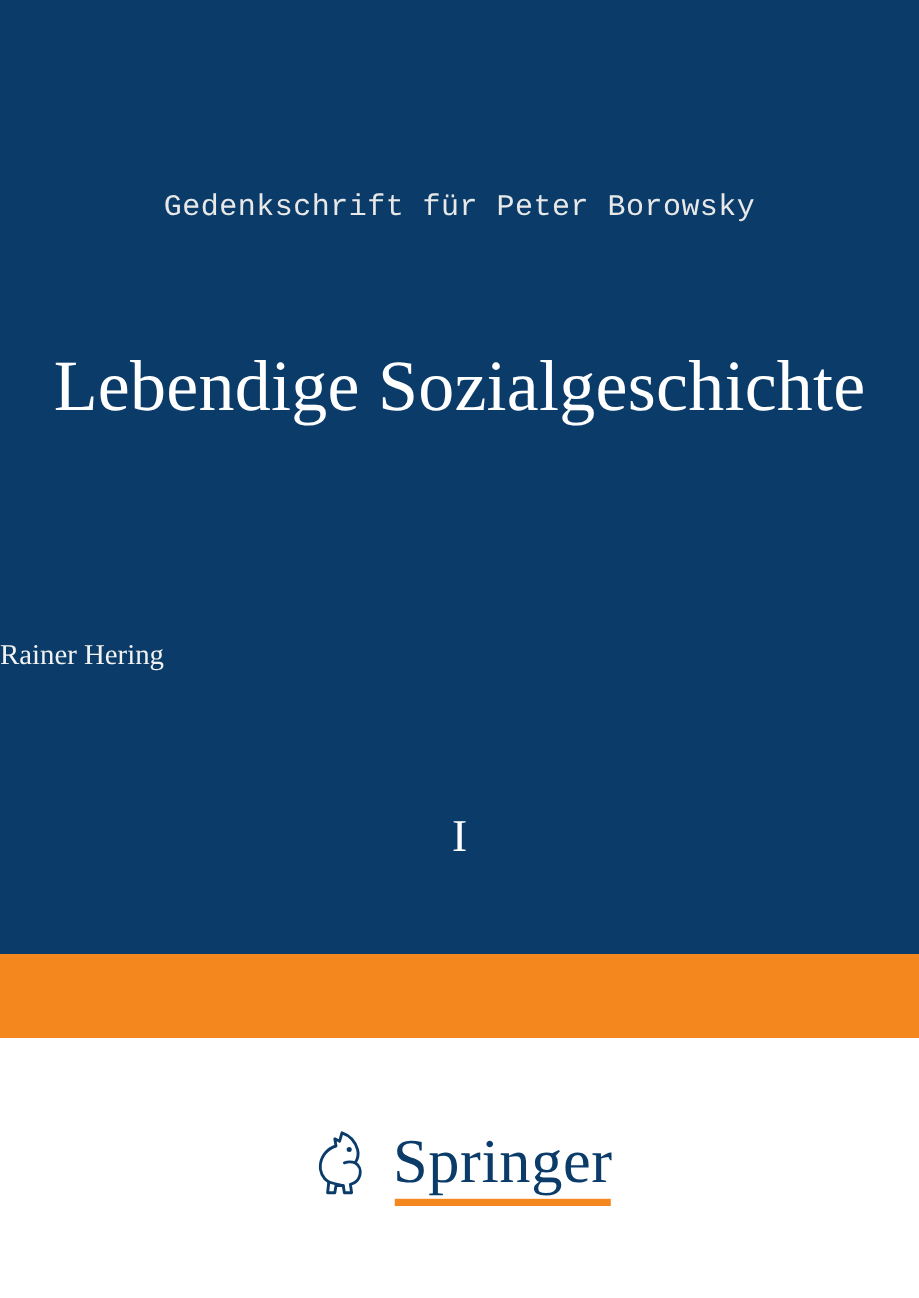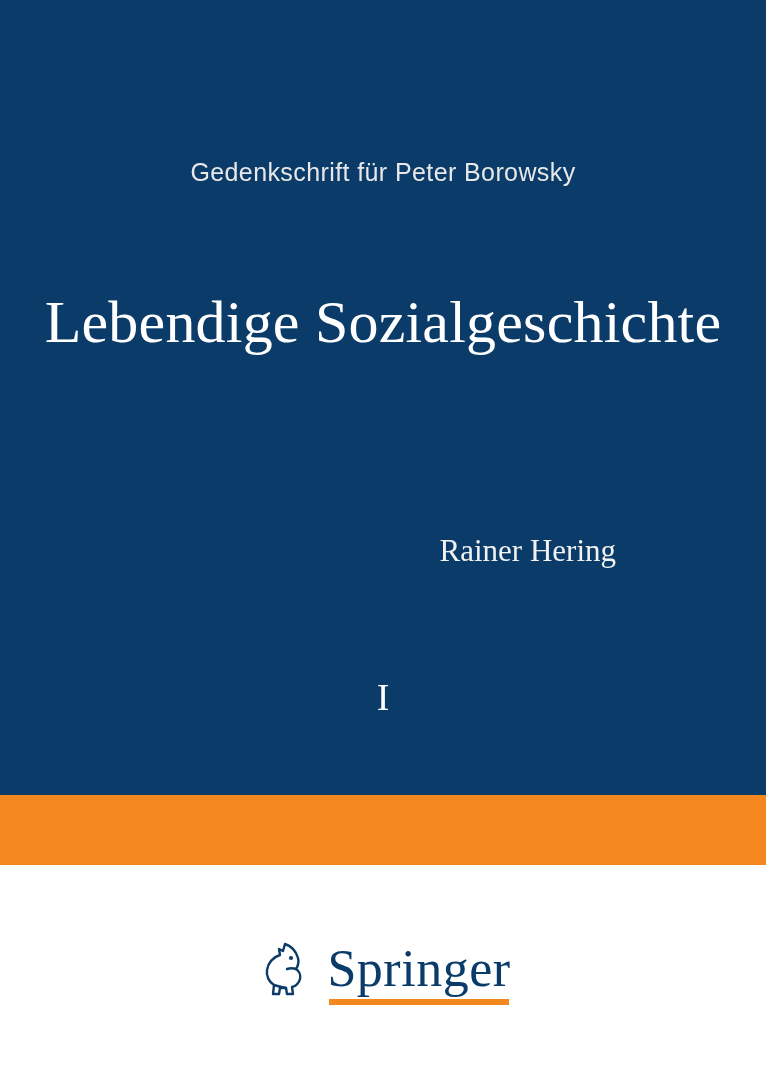--- a/index.html
+++ b/index.html
@@ -45,43 +45,43 @@
   }
   .series-line {
     position: absolute;
     left: 0;
     top: 158px;
     width: 766px;
     text-align: center;
     color: #e8e8e8;
     font-size: 25px;
     letter-spacing: 0.4px;
-    font-family: Liberation Sans, sans-serif;
+    font-family: Liberation Mono, monospace;
   }
   .main-title {
     position: absolute;
     left: 0;
     top: 288px;
     width: 766px;
     text-align: center;
     color: #ffffff;
     font-size: 60px;
     letter-spacing: 0.2px;
     font-family: "Liberation Serif", serif;
     font-weight: normal;
     margin: 0;
   }
   .editor-name {
     position: absolute;
     left: 0;
     top: 533px;
     width: 616px;
-    text-align: right;
+    text-align: left;
     color: #f2f2f2;
-    font-size: 31px;
+    font-size: 24px;
     font-family: "Liberation Serif", serif;
   }
   .volume-number {
     position: absolute;
     left: 0;
     top: 675px;
     width: 766px;
     text-align: center;
     color: #ffffff;
     font-size: 38px;

